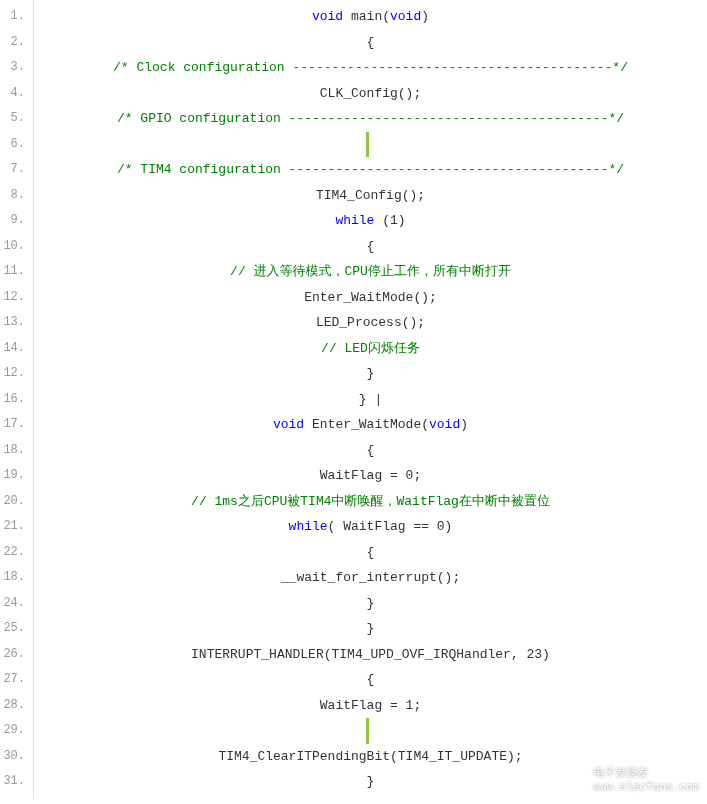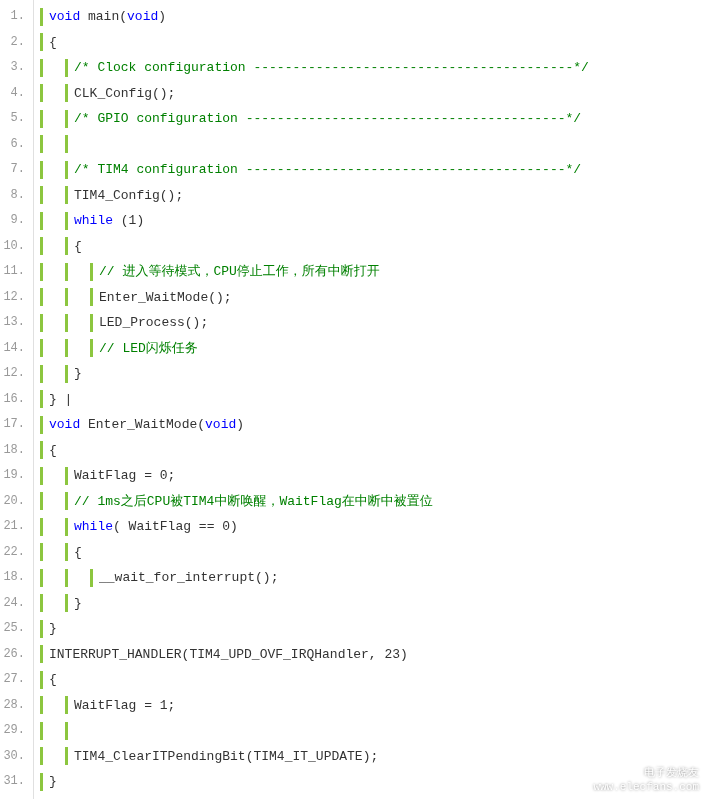--- a/index.html
+++ b/index.html
@@ -38,20 +38,21 @@
     .code-lines {
       flex: 1;
       padding: 4px 0;
     }
     .code-line {
       height: 25.5px;
       line-height: 25.5px;
       display: flex;
       align-items: center;
       white-space: pre;
+      flex-direction: column;
     }
     .indent-bar {
       display: inline-block;
       width: 3px;
       background: #8cc63f;
       height: 18px;
       margin-right: 6px;
       vertical-align: middle;
     }
     .indent-space {
@@ -84,21 +85,20 @@
       width: 32px;
       height: 32px;
     }
     .watermark-text {
       color: #fff;
       font-size: 11px;
       text-shadow: 0 0 3px rgba(0,0,0,0.6);
     }
     .watermark-text div {
       line-height: 1.3;
-      text-align: right;
     }
     .code-content {
       display: inline;
     }
   </style>
 </head>
 <body>
 
 <div class="code-container">
   <div class="line-numbers">

